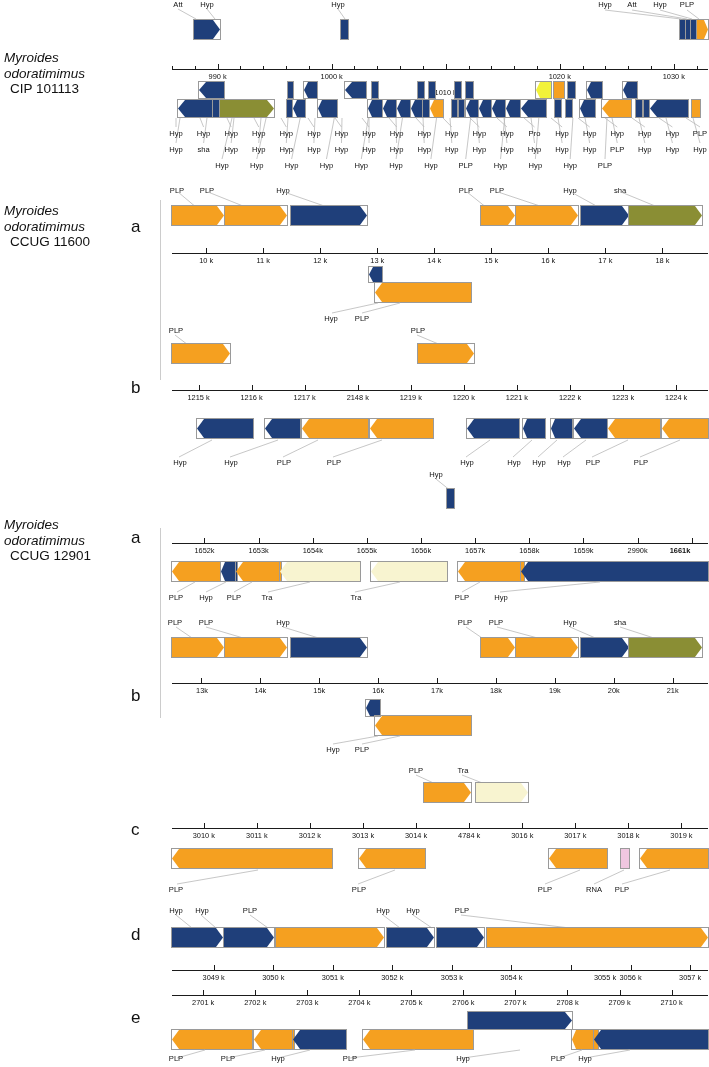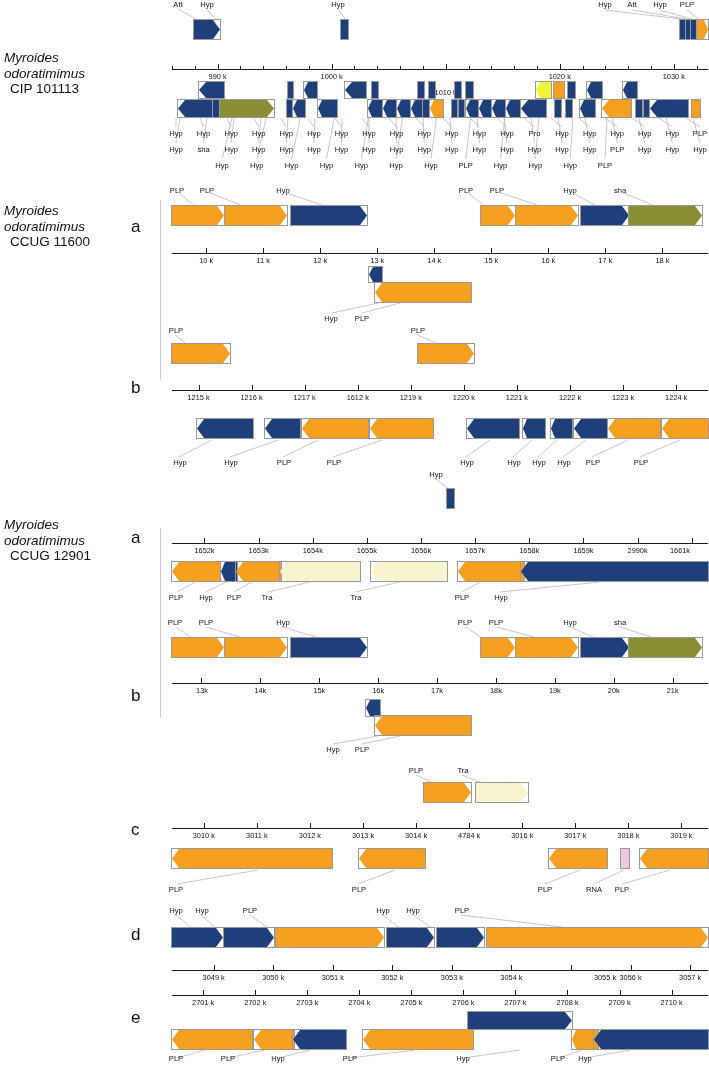--- a/index.html
+++ b/index.html
@@ -479,21 +479,21 @@
 
   <div class="axis" style="left:172px;top:390px;width:536px;"></div>
   <div id="axis-10230b">
       <div class="tick maj" style="left: 198.535px; top: 385px; position: absolute;"></div>
       <div class="tlab" style="left: 198.535px; top: 393px;">1215 k</div>
       <div class="tick maj" style="left: 251.604px; top: 385px; position: absolute;"></div>
       <div class="tlab" style="left: 251.604px; top: 393px;">1216 k</div>
       <div class="tick maj" style="left: 304.673px; top: 385px; position: absolute;"></div>
       <div class="tlab" style="left: 304.673px; top: 393px;">1217 k</div>
       <div class="tick maj" style="left: 357.743px; top: 385px; position: absolute;"></div>
-      <div class="tlab" style="left: 357.743px; top: 393px;">1612 k</div>
+      <div class="tlab" style="left: 357.743px; top: 393px;">2148 k</div>
       <div class="tick maj" style="left: 410.812px; top: 385px; position: absolute;"></div>
       <div class="tlab" style="left: 410.812px; top: 393px;">1219 k</div>
       <div class="tick maj" style="left: 463.881px; top: 385px; position: absolute;"></div>
       <div class="tlab" style="left: 463.881px; top: 393px;">1220 k</div>
       <div class="tick maj" style="left: 516.95px; top: 385px; position: absolute;"></div>
       <div class="tlab" style="left: 516.95px; top: 393px;">1221 k</div>
       <div class="tick maj" style="left: 570.02px; top: 385px; position: absolute;"></div>
       <div class="tlab" style="left: 570.02px; top: 393px;">1222 k</div>
       <div class="tick maj" style="left: 623.089px; top: 385px; position: absolute;"></div>
       <div class="tlab" style="left: 623.089px; top: 393px;">1223 k</div>
@@ -578,21 +578,21 @@
       <div class="tlab" style="left: 421.051px; top: 546px;">1656k</div>
       <div class="tick maj" style="left: 475.192px; top: 538px; position: absolute;"></div>
       <div class="tlab" style="left: 475.192px; top: 546px;">1657k</div>
       <div class="tick maj" style="left: 529.333px; top: 538px; position: absolute;"></div>
       <div class="tlab" style="left: 529.333px; top: 546px;">1658k</div>
       <div class="tick maj" style="left: 583.475px; top: 538px; position: absolute;"></div>
       <div class="tlab" style="left: 583.475px; top: 546px;">1659k</div>
       <div class="tick maj" style="left: 637.616px; top: 538px; position: absolute;"></div>
       <div class="tlab" style="left: 637.616px; top: 546px;">2990k</div>
       <div class="tick maj" style="left: 691.758px; top: 538px; position: absolute;"></div>
-      <div class="tlab" style="left: 680px; top: 546px;">1661k</div>
+      <div class="tlab" style="left: 680px; top: 546px; font-weight: bold;">1661k</div>
     </div>
 
   <div class="gene g-orange ar-l out" style="left:172px;top:562px;width:48px;height:19px;">
       <i></i>
     </div>
   <div class="gene g-blue ar-l tiny out" style="left:221px;top:562px;width:16px;height:19px;">
       <i></i>
     </div>
   <div class="gene g-orange ar-l out" style="left:236px;top:562px;width:45px;height:19px;">
       <i></i>

